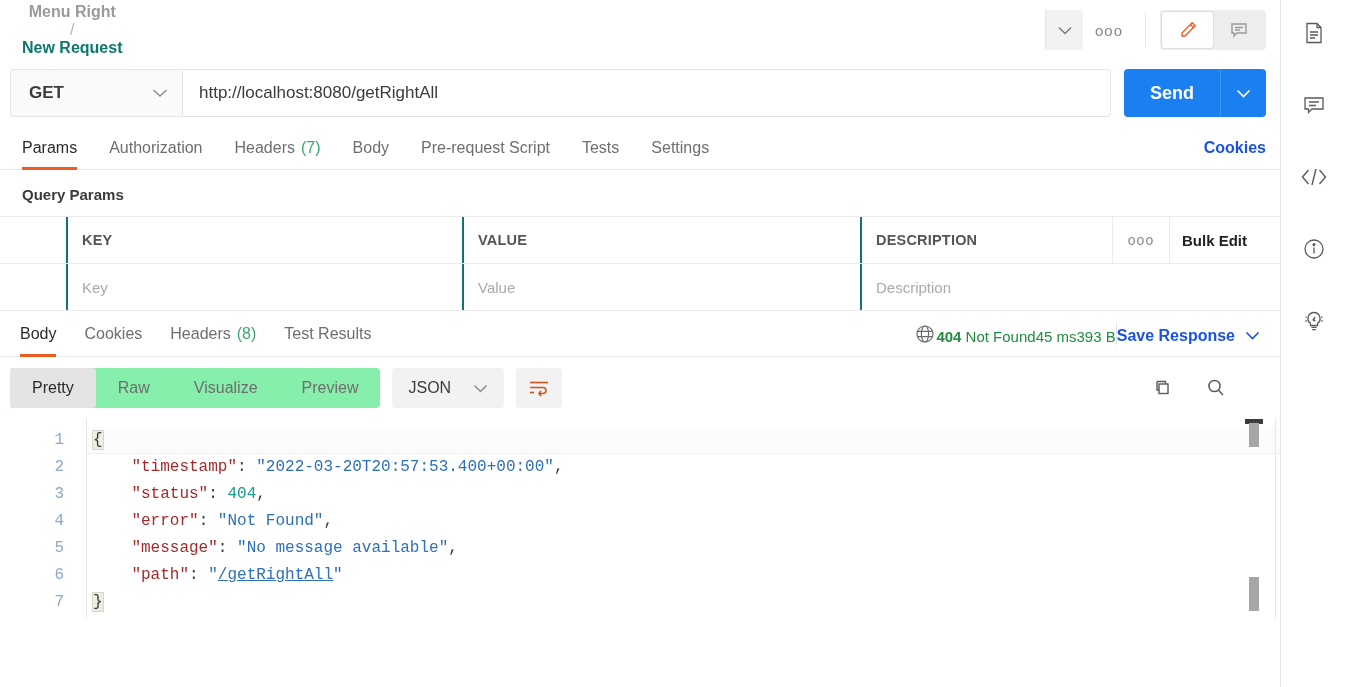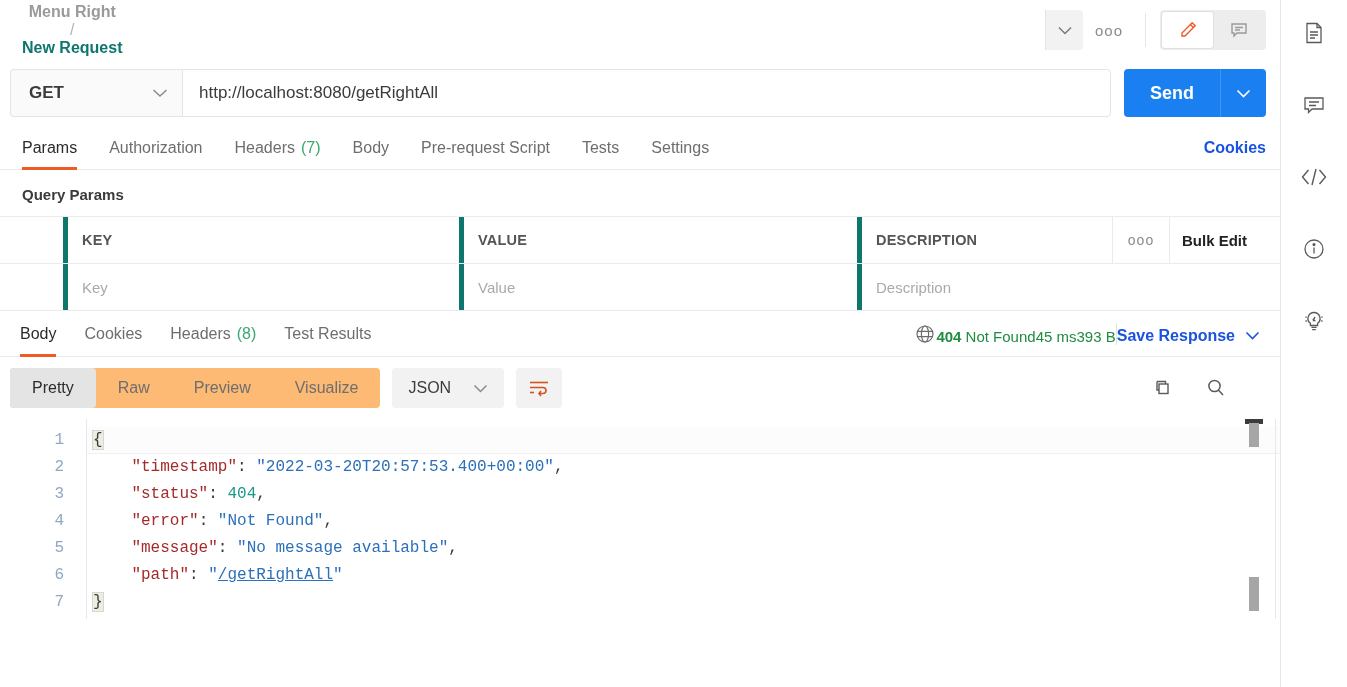--- a/index.html
+++ b/index.html
@@ -96,21 +96,21 @@
   .count { color: #3aa76d; margin-left: 6px; }
   .cookies-link {
     margin-left: auto; color: #1a53e0; font-size: 16px; font-weight: 700; cursor: pointer;
   }
 
   
   .qp-title { font-size: 15px; font-weight: 700; color: #3b3b3b; padding: 16px 0 13px 22px; }
   .qp-table { width: 1280px; border-top: 1px solid #ebebeb; }
   .qp-row { display: flex; height: 47px; border-bottom: 1px solid #ebebeb; }
   .qp-cell {
-    border-right: 5px solid #0f766e; display: flex; align-items: center;
+    border-right: 2px solid #0f766e; display: flex; align-items: center;
     padding-left: 14px; font-size: 15px;
   }
   .c-check { width: 68px; padding-left: 0; }
   .c-key { width: 396px; }
   .c-value { width: 398px; }
   .c-desc { width: 250px; border-right: none; }
   .c-dots { width: 58px; justify-content: center; padding-left: 0;
             border-left: 1px solid #ebebeb; border-right: 1px solid #ebebeb; }
   .c-bulk { width: 110px; padding-left: 12px; border-right: none; }
   .hdr-txt { font-weight: 700; color: #555; font-size: 14.5px; letter-spacing: .2px; }
@@ -135,21 +135,21 @@
   .resp-meta { margin-left: auto; display: flex; align-items: flex-end; gap: 0; }
   .globe-ic { display: flex; align-items: center; }
   .meta-green { color: #1f8c3f; font-size: 15px; }
   .meta-green b { font-weight: 700; }
   .meta-sep { width: 1px; height: 22px; background: #e3e3e3; }
   .save-resp { color: #1a53e0; font-size: 16px; font-weight: 700; cursor: pointer;
                display: flex; align-items: center; gap: 10px; margin-right: 6px; }
 
   
   .resp-toolbar { display: flex; align-items: center; padding: 12px 14px 12px 10px; height: 62px; }
-  .seg { display: flex; background: #fdba74; border-radius: 4px; padding: 0; height: 40px; }
+  .seg { display: flex; background: #86efac; border-radius: 4px; padding: 0; height: 40px; }
   .seg-btn {
     padding: 0 22px; height: 40px; display: flex; align-items: center;
     font-size: 16px; color: #6e6e6e; border: none; background: transparent;
     font-family: "Liberation Sans", sans-serif; cursor: pointer; border-radius: 4px;
   }
   .seg-btn.active { background: #e4e4e4; color: #2b2b2b; }
   .json-sel {
     margin-left: 12px; height: 40px; background: #f2f2f2; border-radius: 4px;
     display: flex; align-items: center; gap: 22px; padding: 0 16px;
     font-size: 16px; color: #3b3b3b; cursor: pointer;
@@ -373,22 +373,22 @@
               </svg>
           </span>
         </span>
       </div>
     </div>
 
     <div class="resp-toolbar">
       <div class="seg">
         <button class="seg-btn active">Pretty</button>
         <button class="seg-btn">Raw</button>
+        <button class="seg-btn">Visualize</button>
         <button class="seg-btn">Preview</button>
-        <button class="seg-btn">Visualize</button>
       </div>
 
       <div class="json-sel">
         <span>JSON</span>
         <span>
           <svg width="15" height="9" viewBox="0 0 15 9" fill="none" stroke="#8c8c8c" stroke-width="1.5">
               <path d="M1.5 1.5 7.5 7.5 13.5 1.5"></path>
             </svg>
         </span>
       </div>

